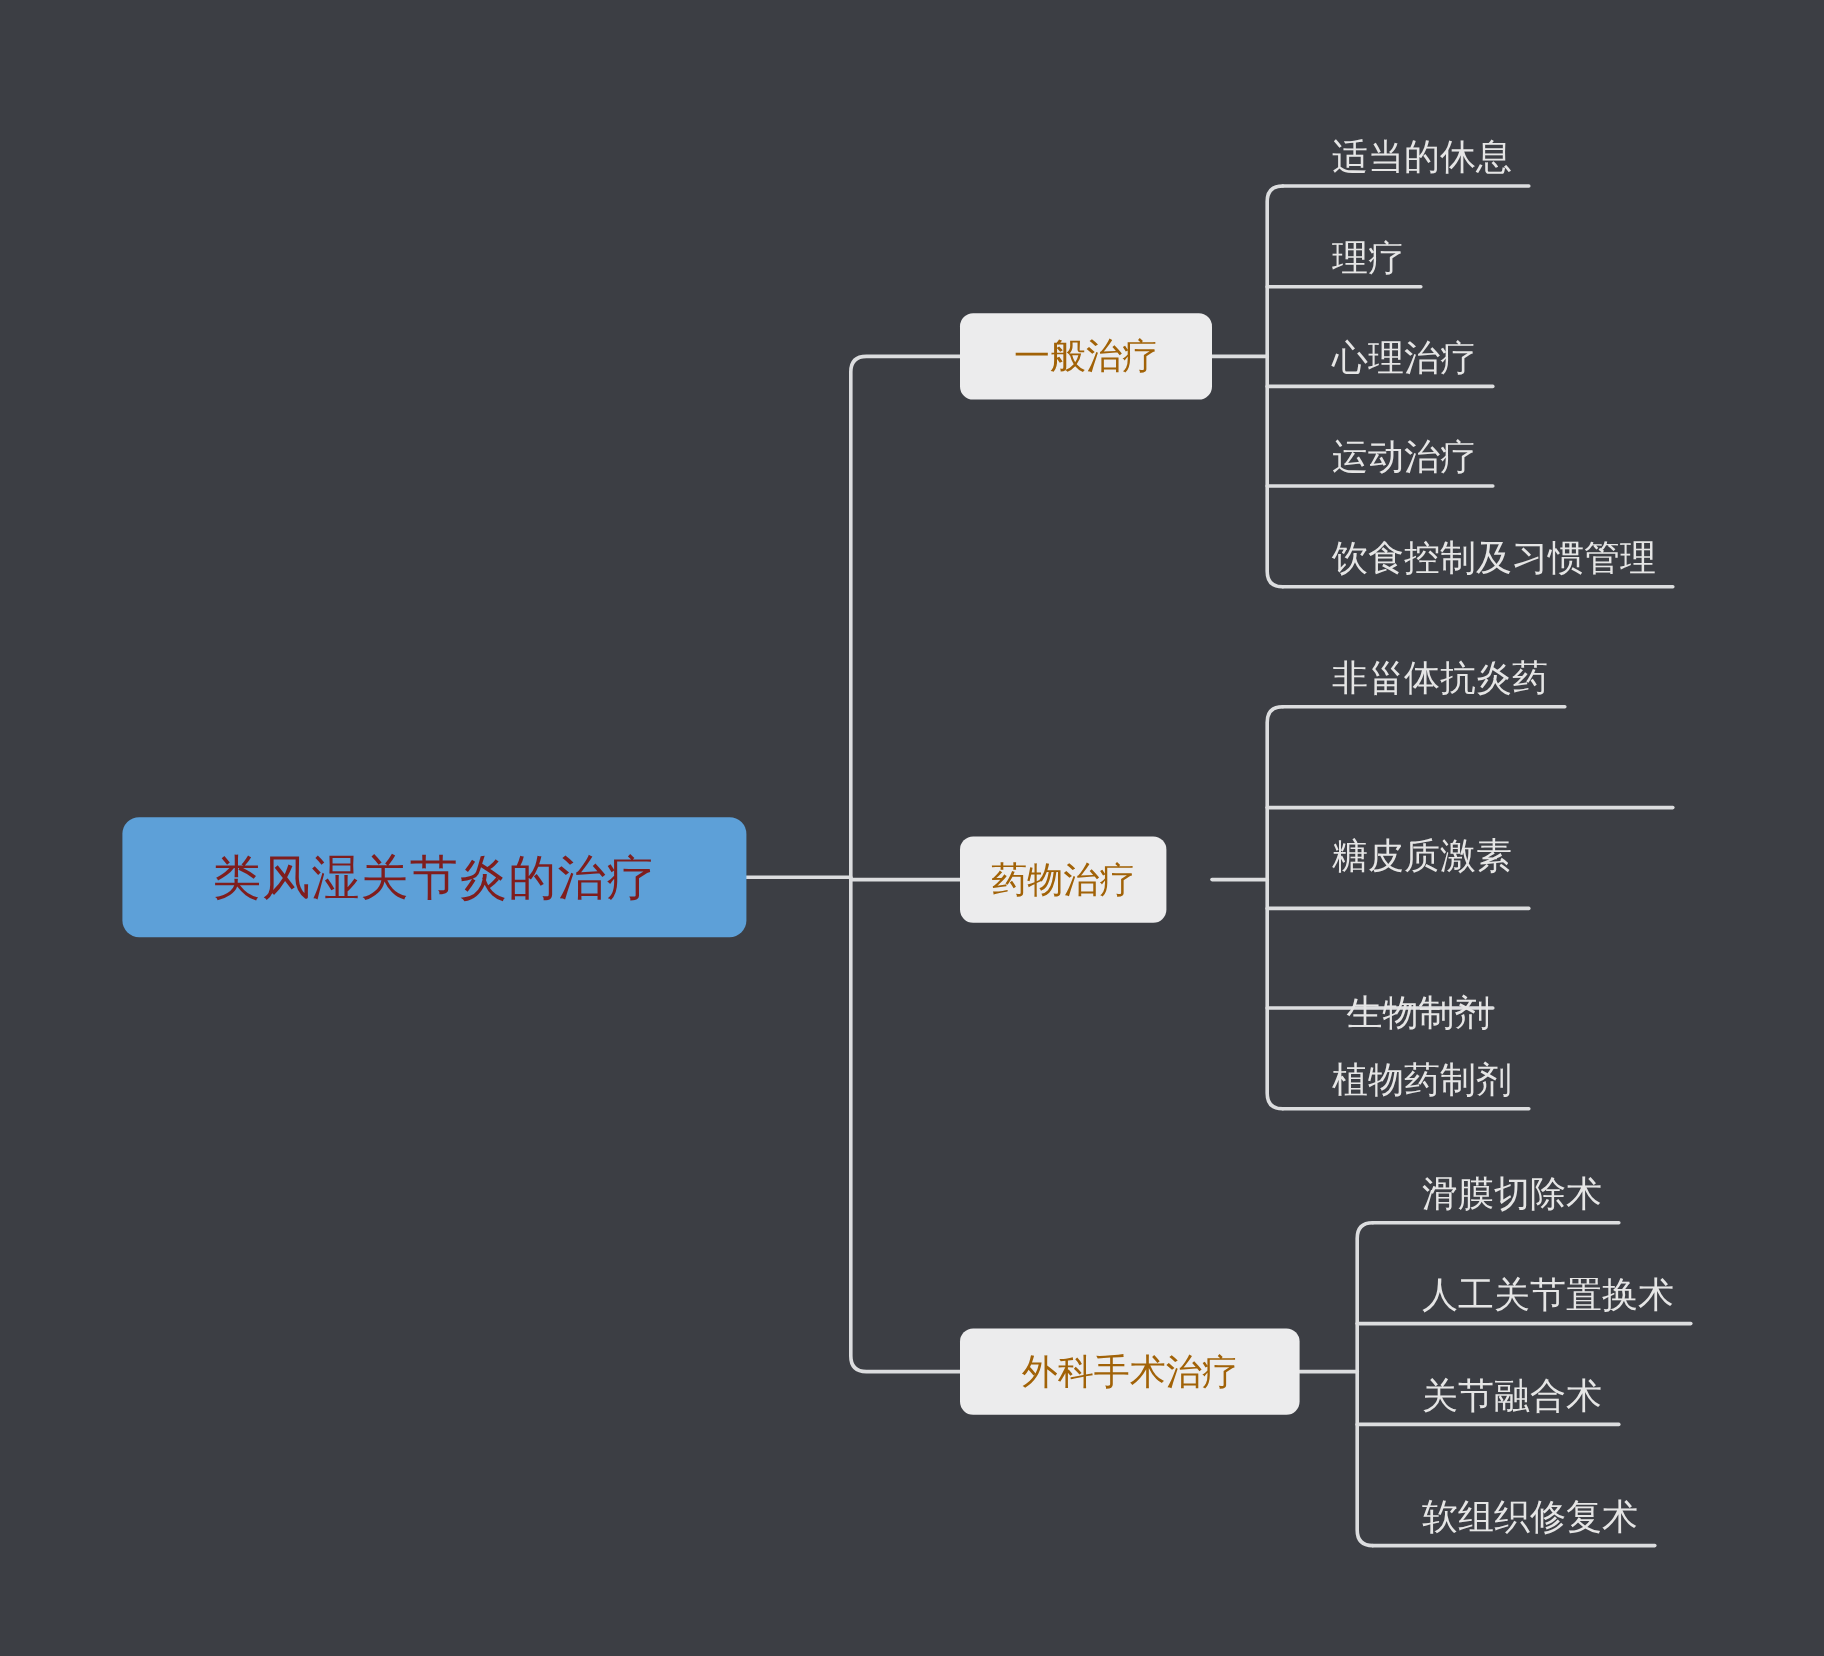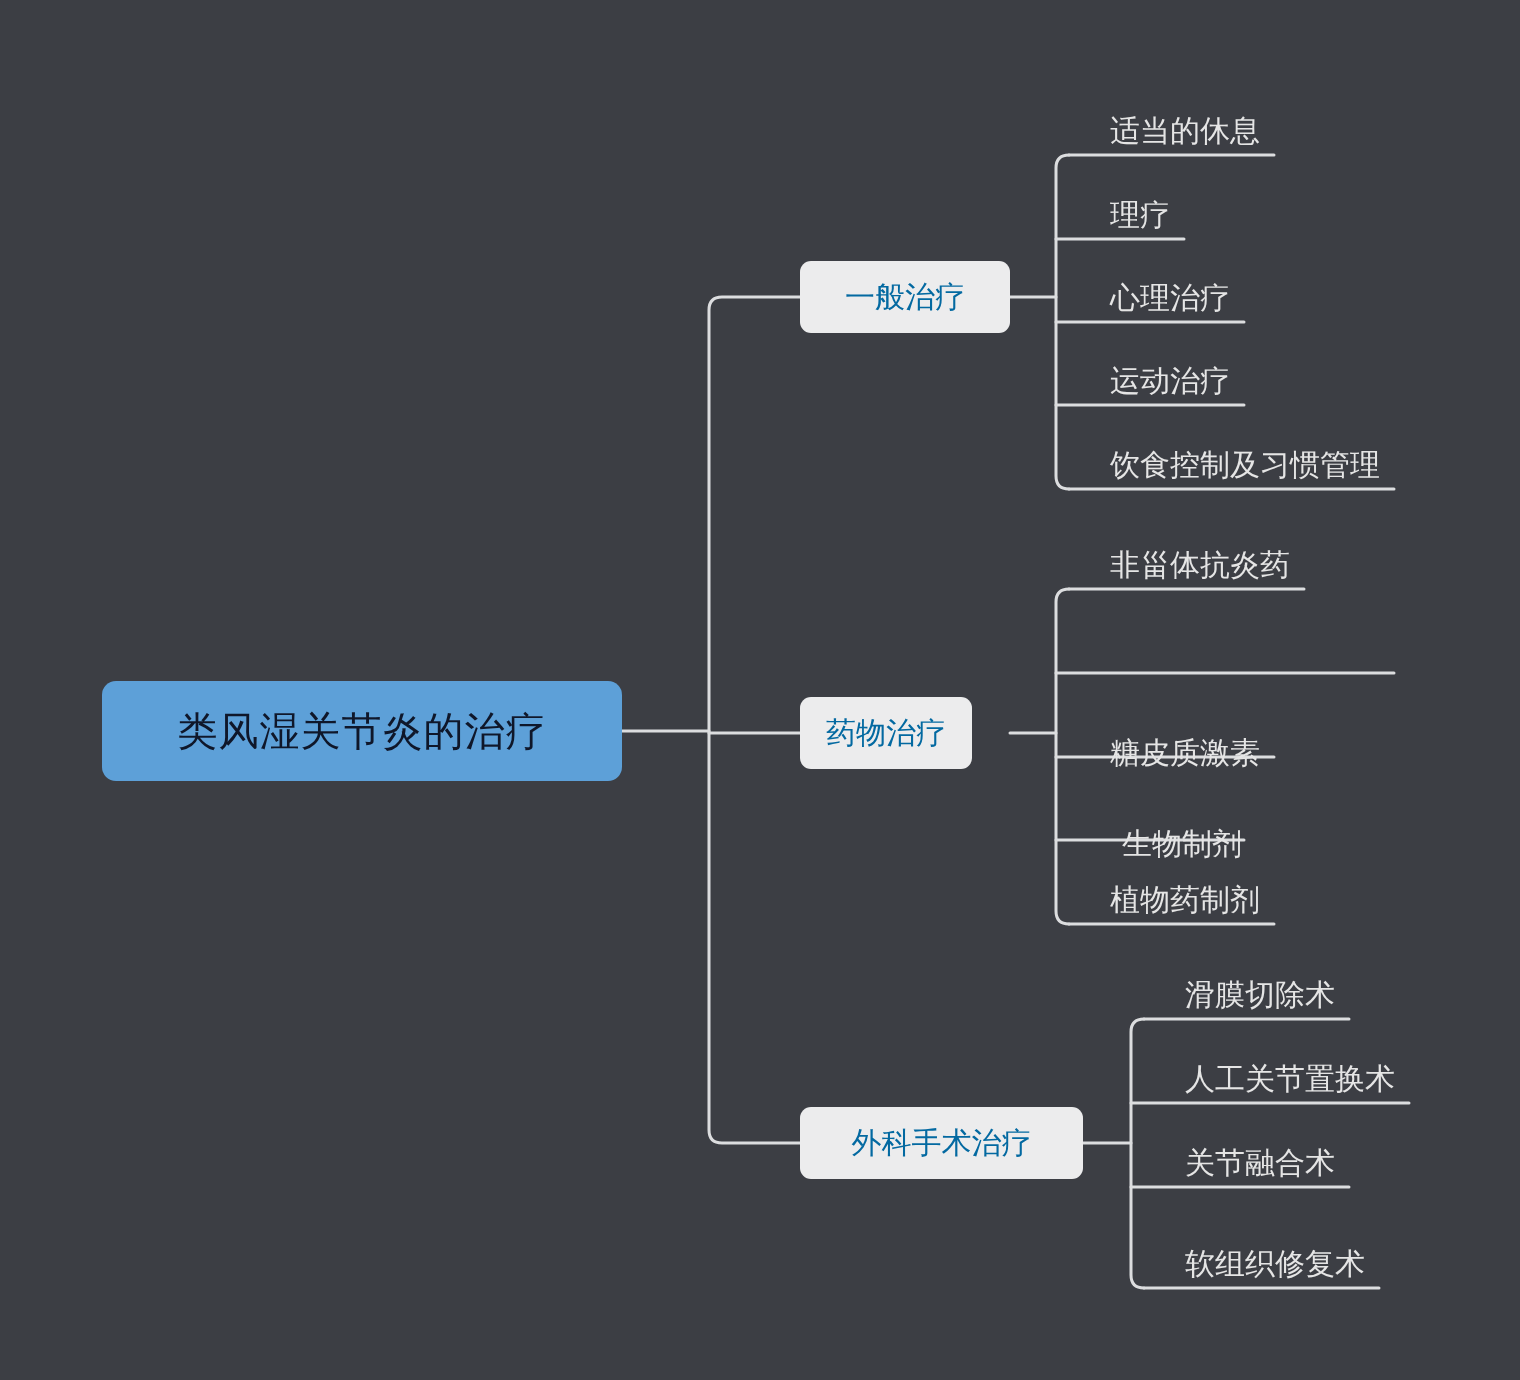--- a/index.html
+++ b/index.html
@@ -26,29 +26,29 @@
   .node {
     position: absolute;
     box-sizing: border-box;
     display: flex;
     align-items: center;
     justify-content: center;
     white-space: nowrap;
   }
   .root-node {
     background: #5da0d8;
-    color: #0f172a;
+    color: #7f1d1d;
     border-radius: 14px;
     font-size: 40px;
     letter-spacing: 1px;
     padding: 0 26px;
   }
   .branch-node {
     background: #ececed;
-    color: #0369a1;
+    color: #a16207;
     border-radius: 11px;
     font-size: 30px;
     padding: 11px 24px;
   }
   .leaf-node {
     position: absolute;
     color: #e5e5e5;
     font-size: 30px;
     white-space: nowrap;
     display: block;
@@ -95,21 +95,21 @@
   <div class="leaf-node" id="leaf-0-0" style="left: 1110px; top: 111px;">适当的休息</div>
   <div class="leaf-node" id="leaf-0-1" style="left: 1110px; top: 195px;">理疗</div>
   <div class="leaf-node" id="leaf-0-2" style="left: 1110px; top: 278px;">心理治疗</div>
   <div class="leaf-node" id="leaf-0-3" style="left: 1110px; top: 361px;">运动治疗</div>
   <div class="leaf-node" id="leaf-0-4" style="left: 1110px; top: 445px;">饮食控制及习惯管理</div>
 
   <div class="node branch-node" id="branch-node-1" style="left: 800px; top: 697px; width: 172px; height: 72px;">
     <span>药物治疗</span>
   </div>
   <div class="leaf-node" id="leaf-1-0" style="left: 1110px; top: 545px;">非甾体抗炎药</div>
-  <div class="leaf-node" id="leaf-1-2" style="left: 1110px; top: 733px; text-align: right;">糖皮质激素</div>
+  <div class="leaf-node" id="leaf-1-2" style="left: 1110px; top: 693px; text-align: right;">糖皮质激素</div>
   <div class="leaf-node" id="leaf-1-3" style="left: 1110px; top: 824px; margin-left: 12px;">生物制剂</div>
   <div class="leaf-node" id="leaf-1-4" style="left: 1110px; top: 880px;">植物药制剂</div>
 
   <div class="node branch-node" id="branch-node-2" style="left: 800px; top: 1107px; width: 283px; height: 72px;">
     <span>外科手术治疗</span>
   </div>
   <div class="leaf-node" id="leaf-2-0" style="left: 1185px; top: 975px;">滑膜切除术</div>
   <div class="leaf-node" id="leaf-2-1" style="left: 1185px; top: 1059px;">人工关节置换术</div>
   <div class="leaf-node" id="leaf-2-2" style="left: 1185px; top: 1143px;">关节融合术</div>
   <div class="leaf-node" id="leaf-2-3" style="left: 1185px; top: 1244px;">软组织修复术</div>

